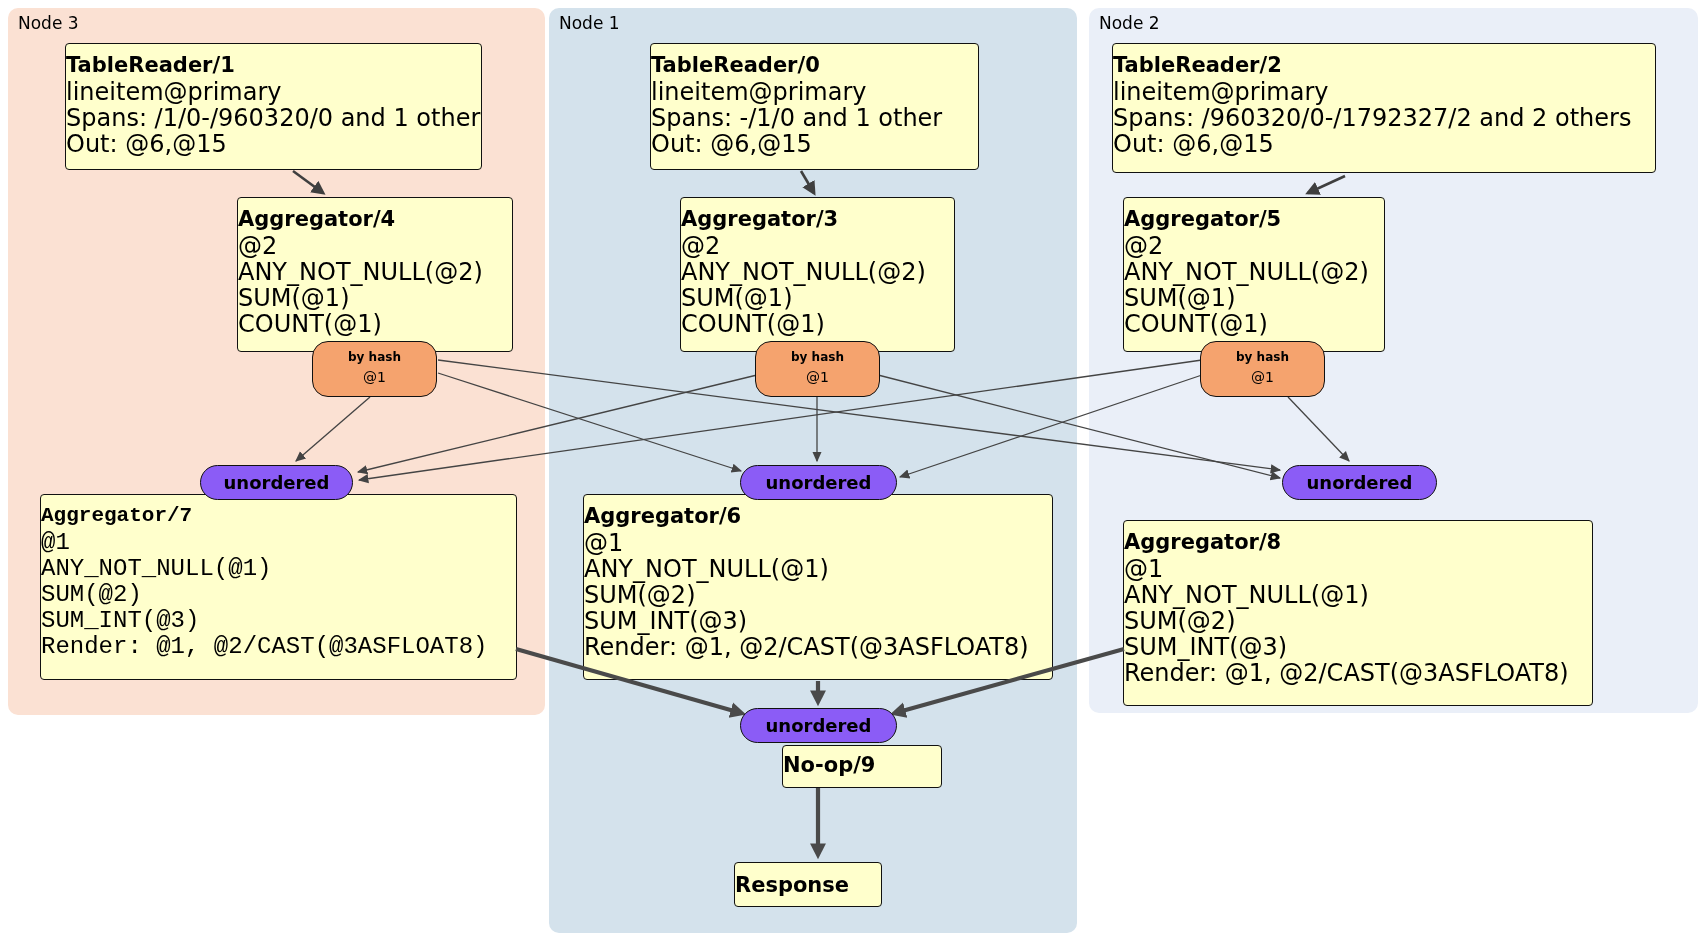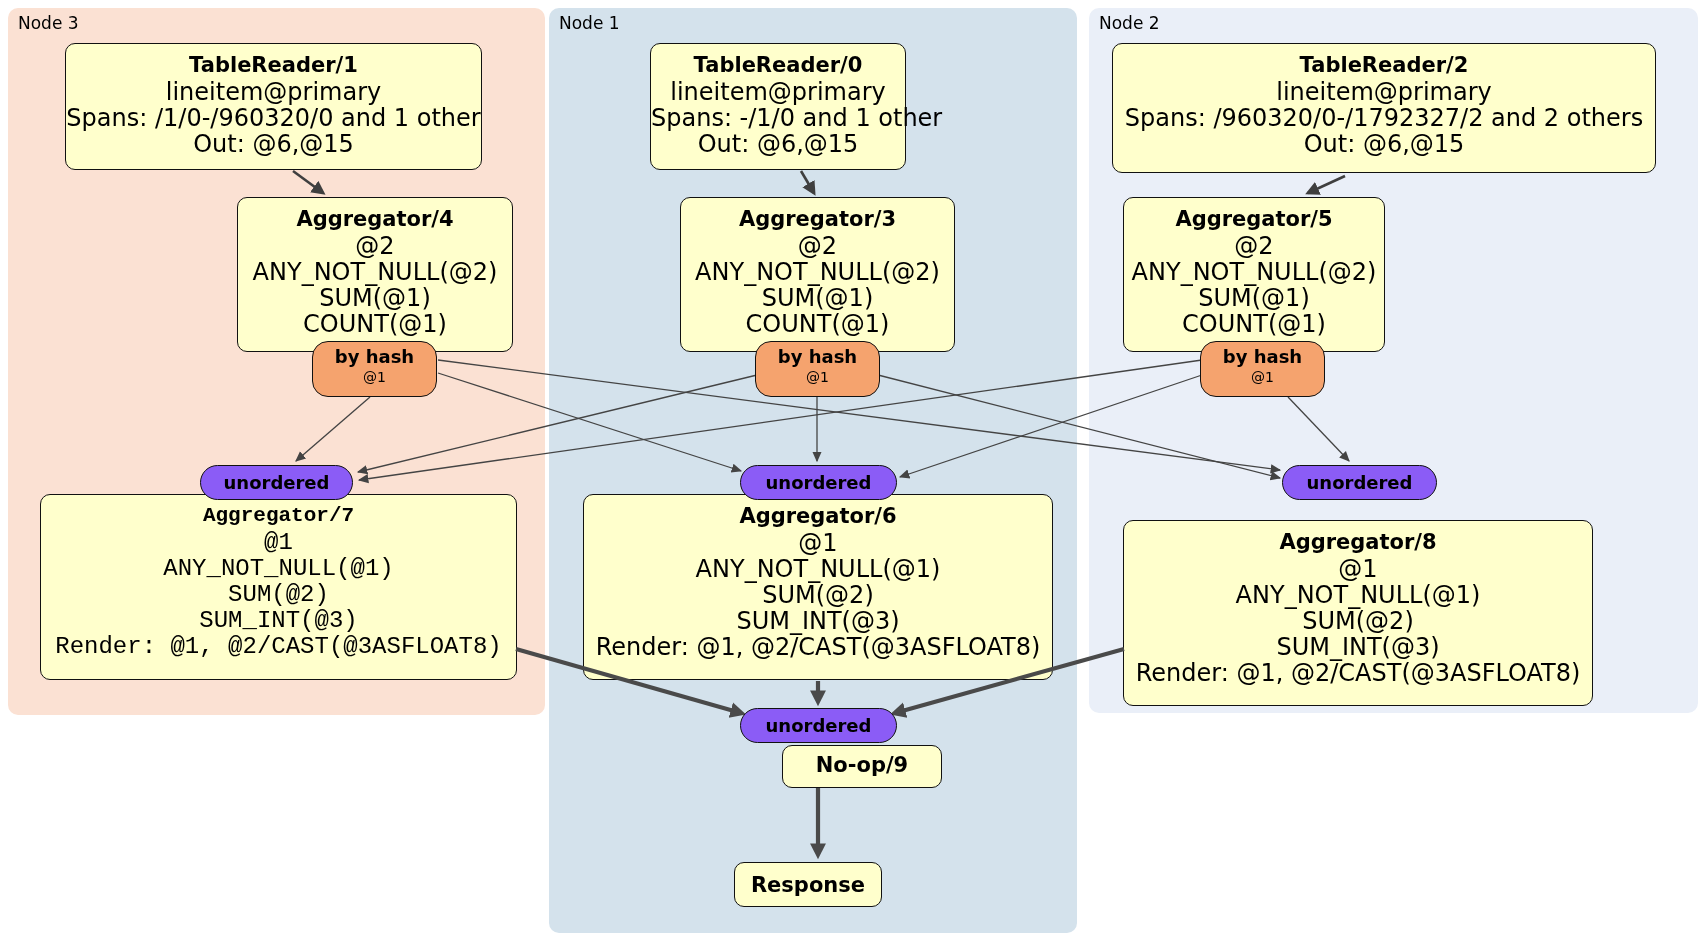--- a/index.html
+++ b/index.html
@@ -18,39 +18,38 @@
   .panel-label {
     position: absolute;
     top: 5px; left: 10px;
     font-size: 17px;
     color: #000;
   }
   .pbox {
     position: absolute;
     background: #ffffcc;
     border: 1.5px solid #111;
-    border-radius: 10px;
-    text-align: center;
+    border-radius: 4px;
     padding-top: 7px;
     box-sizing: border-box;
     white-space: nowrap;
   }
   .pbox-title { font-size: 21px; font-weight: bold; line-height: 28px; }
   .pbox-lines div { font-size: 24px; line-height: 26px; }
   .bigtitle .pbox-title { line-height: 30px; }
   .router {
     position: absolute;
     background: #f5a36e;
     border: 1.5px solid #111;
     border-radius: 16px;
     text-align: center;
     box-sizing: border-box;
     padding-top: 4px;
   }
-  .router-label { font-size: 18px; font-weight: bold; line-height: 22px; }
+  .router-label { font-size: 12px; font-weight: bold; line-height: 22px; }
   .router-detail { font-size: 14px; line-height: 18px; }
   .sync {
     position: absolute;
     background: #8b5cf6;
     border: 1.5px solid #111;
     border-radius: 18px;
     text-align: center;
     box-sizing: border-box;
   }
   .sync-label { font-size: 18px; font-weight: bold; line-height: 33px; }
@@ -72,21 +71,21 @@
   </div>
 
   <div class="pbox" style="left:65px; top:43px; width:417px; height:127px;">
     <div class="pbox-title">TableReader/1</div>
     <div class="pbox-lines">
         <div>lineitem@primary</div>
         <div>Spans: /1/0-/960320/0 and 1 other</div>
         <div>Out: @6,@15</div>
       </div>
   </div>
-  <div class="pbox" style="left:650px; top:43px; width:256px; height:127px;">
+  <div class="pbox" style="left:650px; top:43px; width:329px; height:127px;">
     <div class="pbox-title">TableReader/0</div>
     <div class="pbox-lines">
         <div>lineitem@primary</div>
         <div>Spans: -/1/0 and 1 other</div>
         <div>Out: @6,@15</div>
       </div>
   </div>
   <div class="pbox" style="left:1112px; top:43px; width:544px; height:130px;">
     <div class="pbox-title">TableReader/2</div>
     <div class="pbox-lines">

